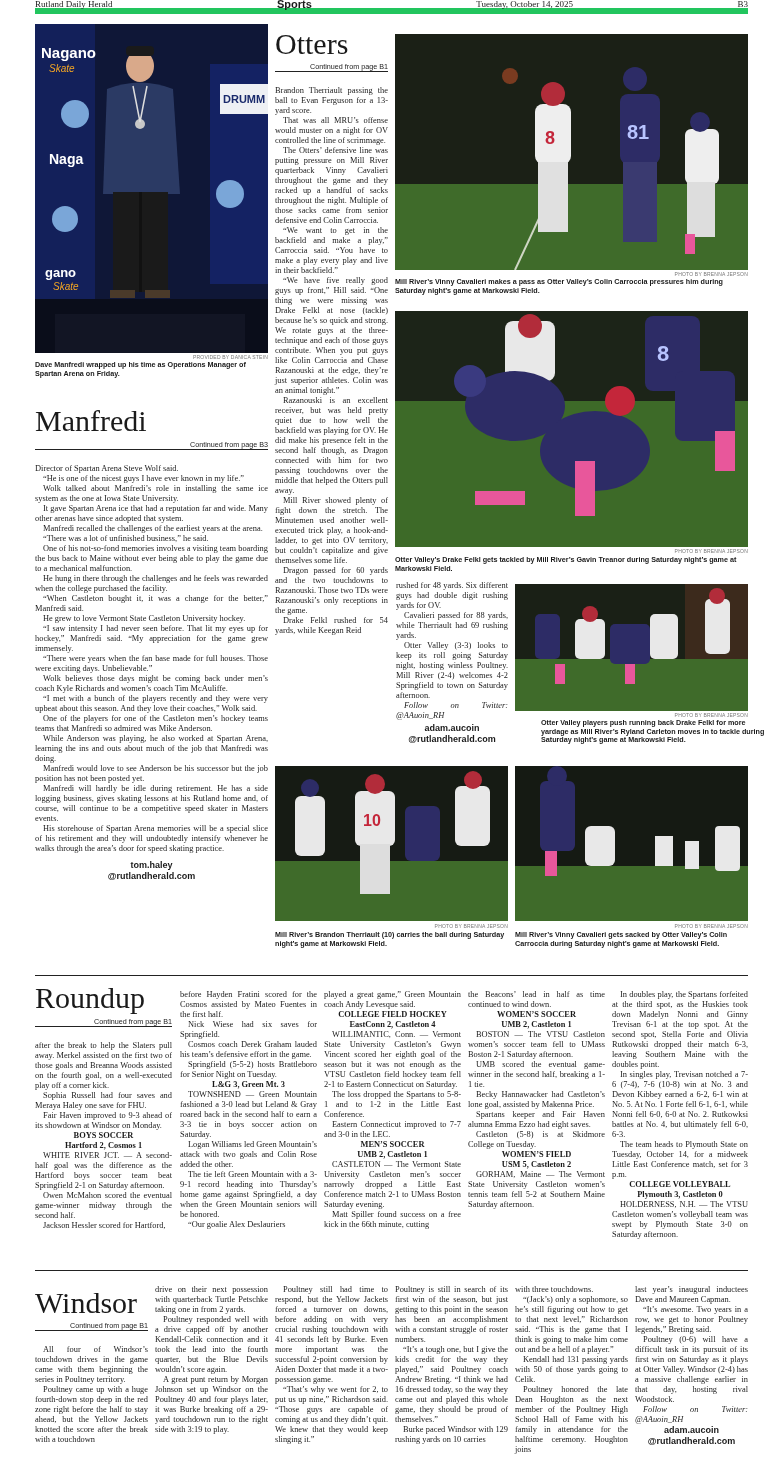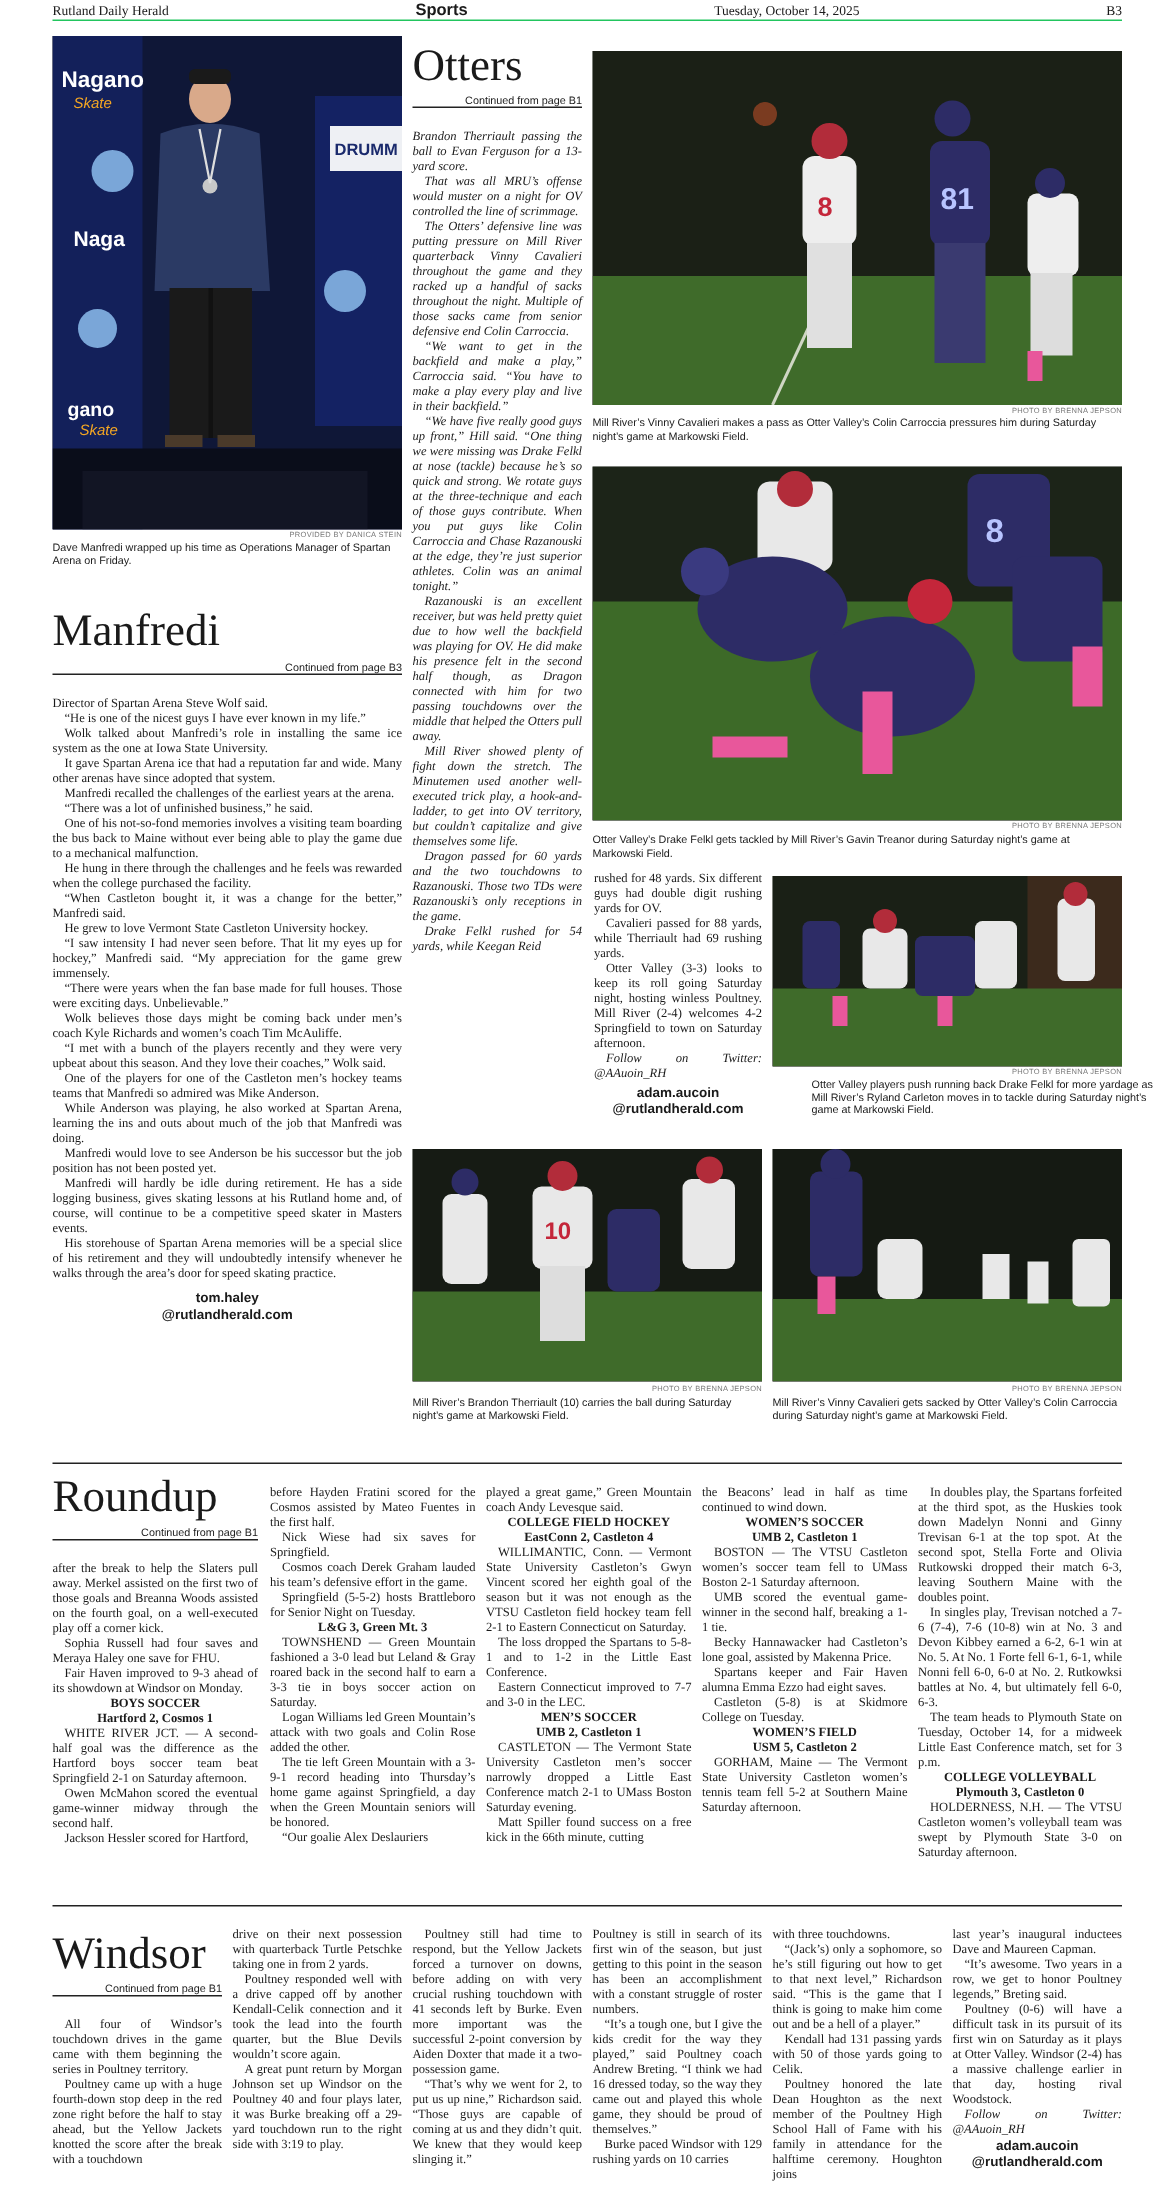--- a/index.html
+++ b/index.html
@@ -1,25 +1,25 @@
 <!DOCTYPE html>
 <html><head>
 <meta charset="utf-8">
 <style>
   * { box-sizing: border-box; margin: 0; padding: 0; }
   body { width: 783px; height: 1458px; background: #fff; position: relative; overflow: hidden; font-family: "Liberation Serif", "DejaVu Serif", serif; color: #1a1a1a; }
   .abs { position: absolute; }
-  .folio { position: absolute; left: 35px; top: 0; width: 713px; height: 14px; border-bottom: 1px solid #22c55e; font-size: 9px; display: flex; justify-content: space-between; align-items: center; }
+  .folio { position: absolute; left: 35px; top: 0; width: 713px; height: 14px; border-bottom: 6px solid #22c55e; font-size: 9px; display: flex; justify-content: space-between; align-items: center; }
   .folio .sec { font-family: "Liberation Sans", sans-serif; font-weight: bold; font-size: 11px; }
   .body-text { font-size: 8.4px; line-height: 10px; text-align: justify; }
   .body-text p { text-indent: 8px; }
   .body-text p.noind { text-indent: 0; }
   .head-big { font-size: 30px; line-height: 32px; }
   .cont { font-family: "Liberation Sans", sans-serif; font-size: 7.2px; text-align: right; border-bottom: 1px solid #222; padding-bottom: 0; }
-  .caption { font-family: "Liberation Sans", sans-serif; font-weight: normal; font-size: 7.2px; line-height: 8.6px; }
+  .caption { font-family: "Liberation Sans", sans-serif; font-weight: bold; font-size: 7.2px; line-height: 8.6px; }
   .credit { font-family: "Liberation Sans", sans-serif; font-size: 5px; text-align: right; color: #777; letter-spacing: .2px; }
   .photo { background: #1d2418; overflow: hidden; }
   .byline { font-family: "Liberation Sans", sans-serif; font-weight: bold; font-size: 9px; line-height: 11px; text-align: center; }
   .subhead { font-weight: bold; text-align: center; text-indent: 0 !important; }
   .ital { font-style: italic; }
   .rule { position: absolute; background: #222; }
 </style>
 </head>
 <body>
 
@@ -84,21 +84,21 @@
   <p>Manfredi will hardly be idle during retirement. He has a side logging business, gives skating lessons at his Rutland home and, of course, will continue to be a competitive speed skater in Masters events.</p>
   <p>His storehouse of Spartan Arena memories will be a special slice of his retirement and they will undoubtedly intensify whenever he walks through the area’s door for speed skating practice.</p>
   <div class="byline" style="margin-top:6px;">
     <div>tom.haley</div>
     <div>@rutlandherald.com</div>
   </div>
 </div>
 
 <div class="abs head-big" style="left:275px;top:28px;">Otters</div>
 <div class="abs cont" style="left:275px;top:62px;width:113px;">Continued from page B1</div>
-<div class="abs body-text" style="left:275px;top:86px;width:113px;font-style:italic;">
+<div class="abs body-text" style="left:275px;top:86px;width:113px;">
   <p class="noind">Brandon Therriault passing the ball to Evan Ferguson for a 13-yard score.</p>
   <p>That was all MRU’s offense would muster on a night for OV controlled the line of scrimmage.</p>
   <p>The Otters’ defensive line was putting pressure on Mill River quarterback Vinny Cavalieri throughout the game and they racked up a handful of sacks throughout the night. Multiple of those sacks came from senior defensive end Colin Carroccia.</p>
   <p>“We want to get in the backfield and make a play,” Carroccia said. “You have to make a play every play and live in their backfield.”</p>
   <p>“We have five really good guys up front,” Hill said. “One thing we were missing was Drake Felkl at nose (tackle) because he’s so quick and strong. We rotate guys at the three-technique and each of those guys contribute. When you put guys like Colin Carroccia and Chase Razanouski at the edge, they’re just superior athletes. Colin was an animal tonight.”</p>
   <p>Razanouski is an excellent receiver, but was held pretty quiet due to how well the backfield was playing for OV. He did make his presence felt in the second half though, as Dragon connected with him for two passing touchdowns over the middle that helped the Otters pull away.</p>
   <p>Mill River showed plenty of fight down the stretch. The Minutemen used another well-executed trick play, a hook-and-ladder, to get into OV territory, but couldn’t capitalize and give themselves some life.</p>
   <p>Dragon passed for 60 yards and the two touchdowns to Razanouski. Those two TDs were Razanouski’s only receptions in the game.</p>
   <p>Drake Felkl rushed for 54 yards, while Keegan Reid</p>
 </div>

